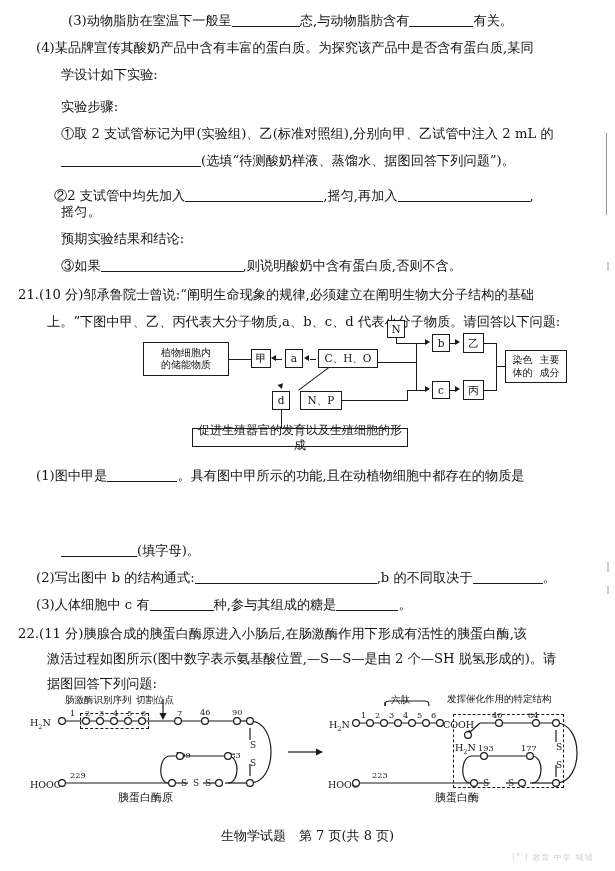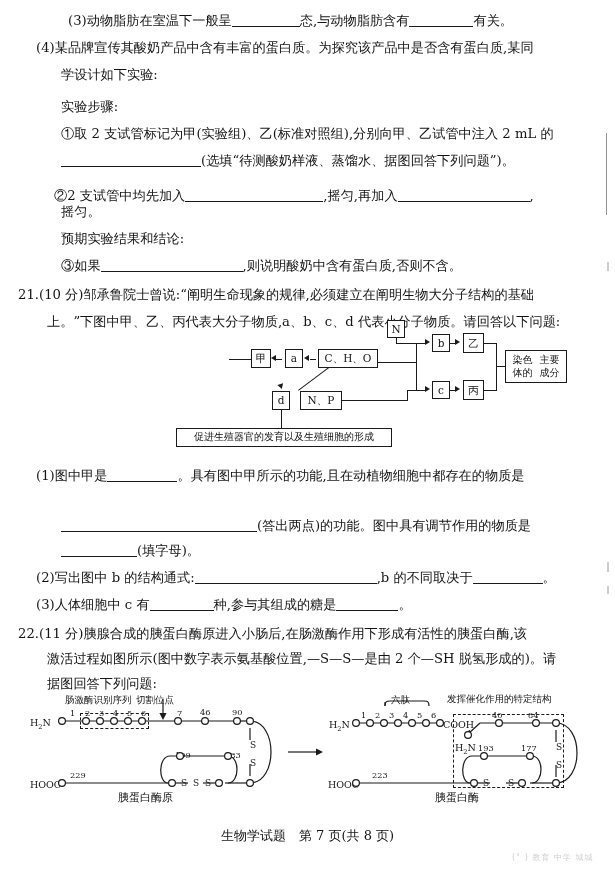--- a/index.html
+++ b/index.html
@@ -79,20 +79,24 @@
     <span>③如果</span><span class="blank" style="width:142px"></span><span>,则说明酸奶中含有蛋白质,否则不含。</span>
   </div>
 
   <div class="ln" style="left:18px;top:288px;">
     <span>21.</span><span>(10 分)</span><span>邹承鲁院士曾说:“阐明生命现象的规律,必须建立在阐明生物大分子结构的基础</span>
   </div>
   <div class="ln" style="left:47px;top:315px;">上。”下图中甲、乙、丙代表大分子物质,a、b、c、d 代表小分子物质。请回答以下问题:</div>
 
   <div id="q21-diagram">
 
+    <div class="bx two" style="left:143px;top:24px;width:86px;height:34px;flex-direction:column;">
+      <span>植物细胞内</span>
+      <span>的储能物质</span>
+    </div>
 
     <div class="bx" style="left:251px;top:31px;width:20px;height:19px;">甲</div>
 
     <div class="bx" style="left:285px;top:31px;width:18px;height:19px;">a</div>
 
     <div class="bx" style="left:318px;top:31px;width:60px;height:19px;">C、H、O</div>
 
     <div class="bx" style="left:387px;top:2px;width:18px;height:18px;">N</div>
 
     <div class="bx" style="left:300px;top:73px;width:42px;height:19px;">N、P</div>
@@ -105,21 +109,21 @@
 
     <div class="bx" style="left:463px;top:62px;width:21px;height:20px;">丙</div>
 
     <div class="bx two" style="left:505px;top:32px;width:62px;height:33px;flex-direction:row;">
       <span>染色体的</span>
       <span>主要成分</span>
     </div>
 
     <div class="bx" style="left:272px;top:73px;width:18px;height:19px;">d</div>
 
-    <div class="bx" style="left:176px;top:110px;width:216px;height:19px;font-size:10px;">促进生殖器官的发育以及生殖细胞的形成</div>
+    <div class="bx" style="left:192px;top:110px;width:216px;height:19px;font-size:12px;">促进生殖器官的发育以及生殖细胞的形成</div>
 
     <div class="ln-h" style="left:229px;top:41px;width:22px;"></div>
 
     <div class="ln-h" style="left:276px;top:41px;width:6px;"></div>
     <div class="arw left" style="left:271px;top:37.4px;"></div>
 
     <div class="ln-h" style="left:310px;top:41px;width:6px;"></div>
     <div class="arw left" style="left:304px;top:37.4px;"></div>
 
     <div class="ln-v" style="left:396px;top:20px;height:5px;"></div>
@@ -150,23 +154,20 @@
     <div class="ln-h" style="left:496px;top:48px;width:10px;"></div>
 
     <div class="diag" style="left:329px;top:50px;width:38px;transform:rotate(143deg);"></div>
     <div class="arw down" style="left:278px;top:66px;transform:rotate(-18deg);"></div>
 
     <div class="ln-v" style="left:281px;top:92px;height:18px;"></div>
   </div>
 
   <div class="ln" style="left:36px;top:469px;">
     <span>(1)</span><span>图中甲是</span><span class="blank" style="width:70px"></span><span>。具有图中甲所示的功能,且在动植物细胞中都存在的物质是</span>
-  </div>
-  <div class="ln" style="left:61px;top:519px;">
-    <span class="blank" style="width:196px"></span><span>(答出两点)的功能。图中具有调节作用的物质是</span>
   </div>
   <div class="ln" style="left:61px;top:544px;">
     <span class="blank" style="width:76px"></span><span>(填字母)。</span>
   </div>
 
   <div class="ln" style="left:36px;top:571px;">
     <span>(2)</span><span>写出图中 b 的结构通式:</span><span class="blank" style="width:182px"></span><span>,b 的不同取决于</span><span class="blank" style="width:70px"></span><span>。</span>
   </div>
 
   <div class="ln" style="left:36px;top:598px;">

